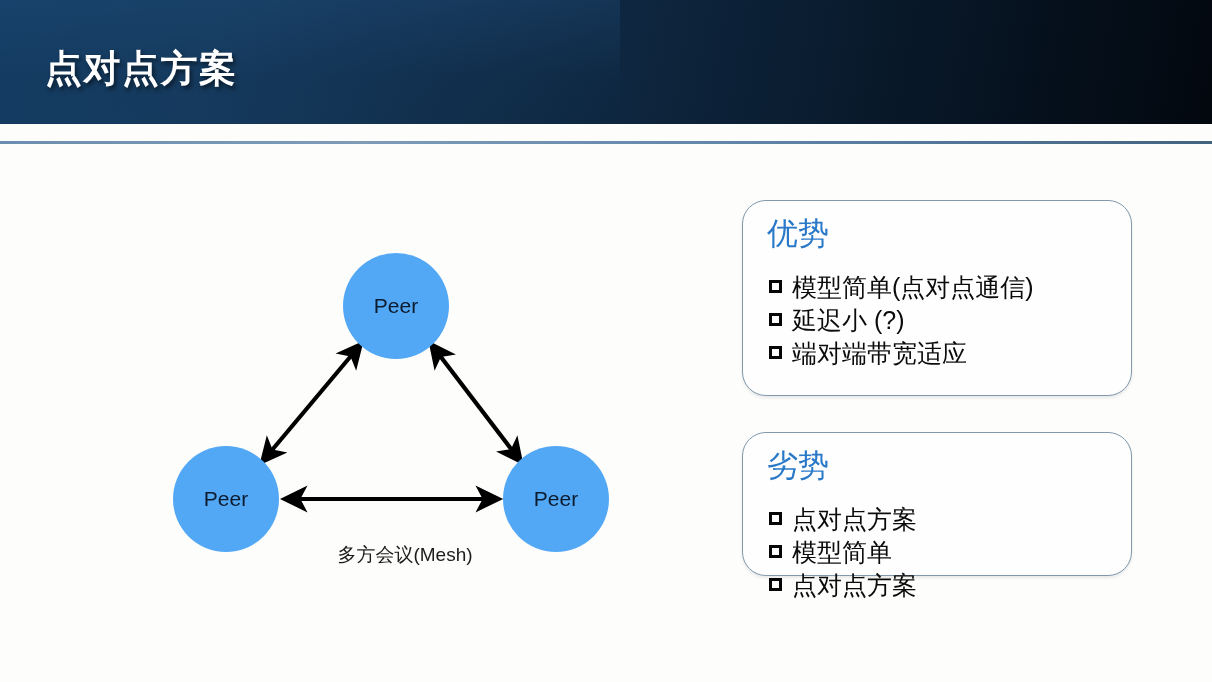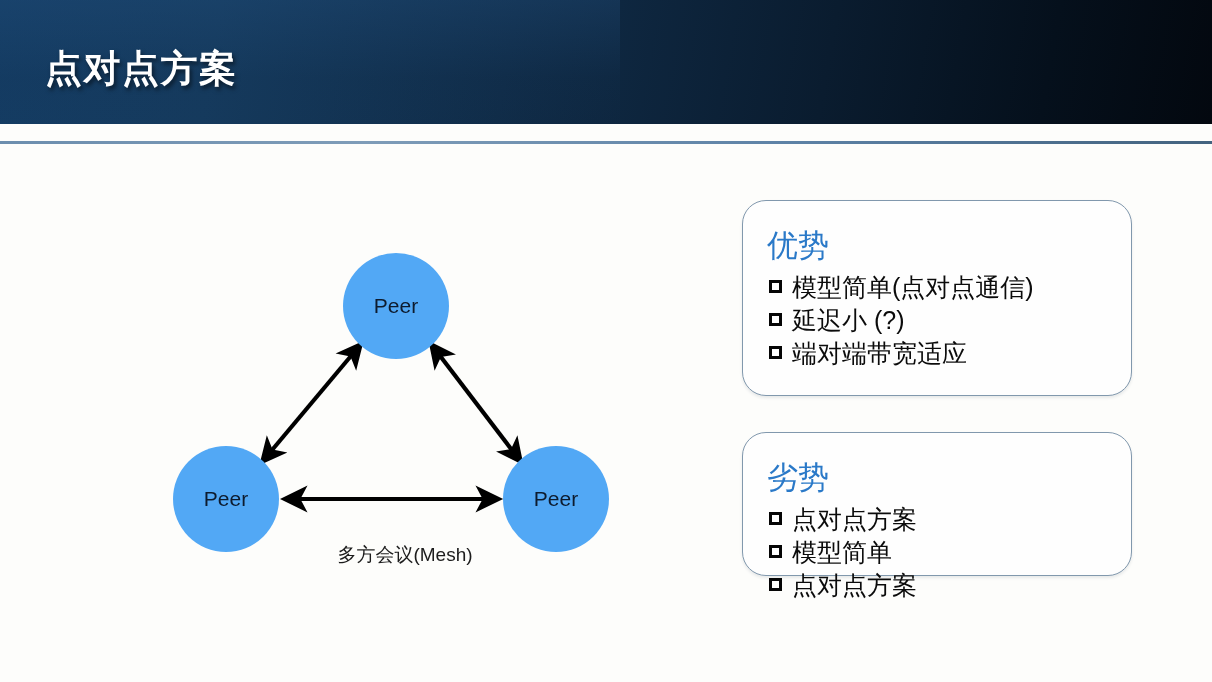--- a/index.html
+++ b/index.html
@@ -104,21 +104,21 @@
   #card-disadvantages {
     left: 742px;
     top: 432px;
     width: 390px;
     height: 144px;
     text-decoration: underline;
   }
   .card-title {
     position: absolute;
     left: 24px;
-    top: 26px;
+    top: 14px;
     font-size: 31px;
     font-weight: normal;
     color: #2a79c8;
     line-height: 38px;
     white-space: nowrap;
   }
   .card-list {
     position: absolute;
     left: 26px;
     top: 70px;

